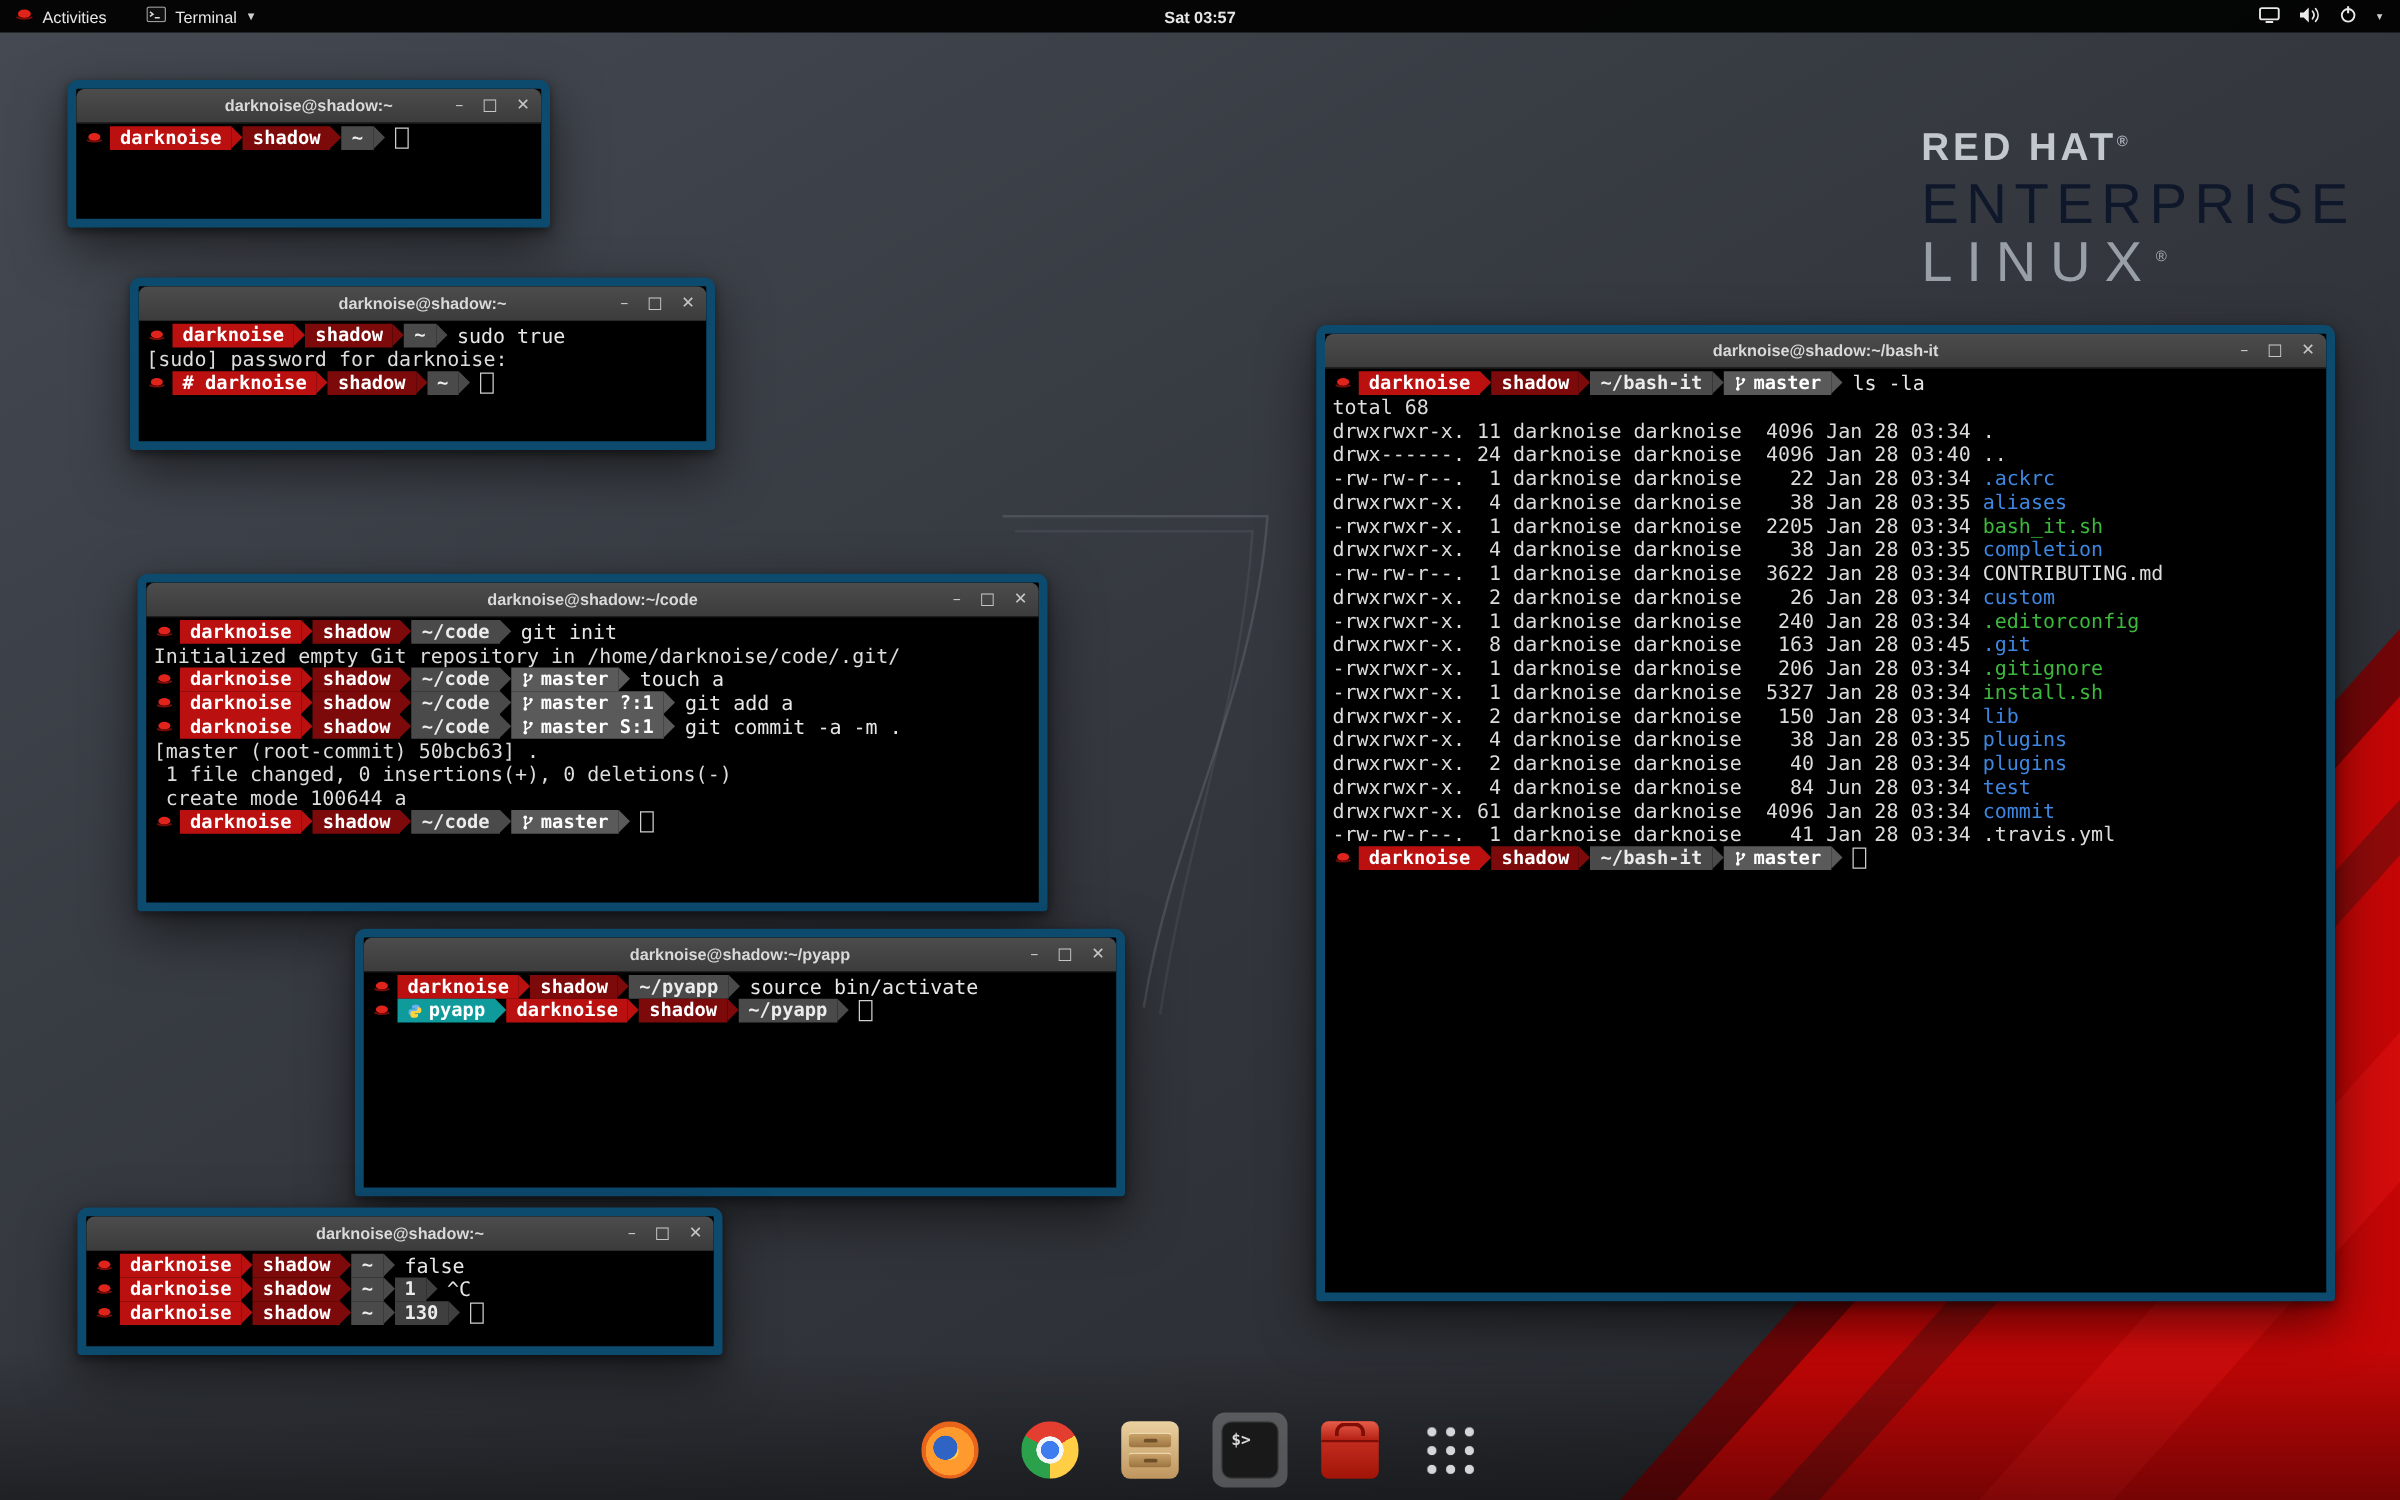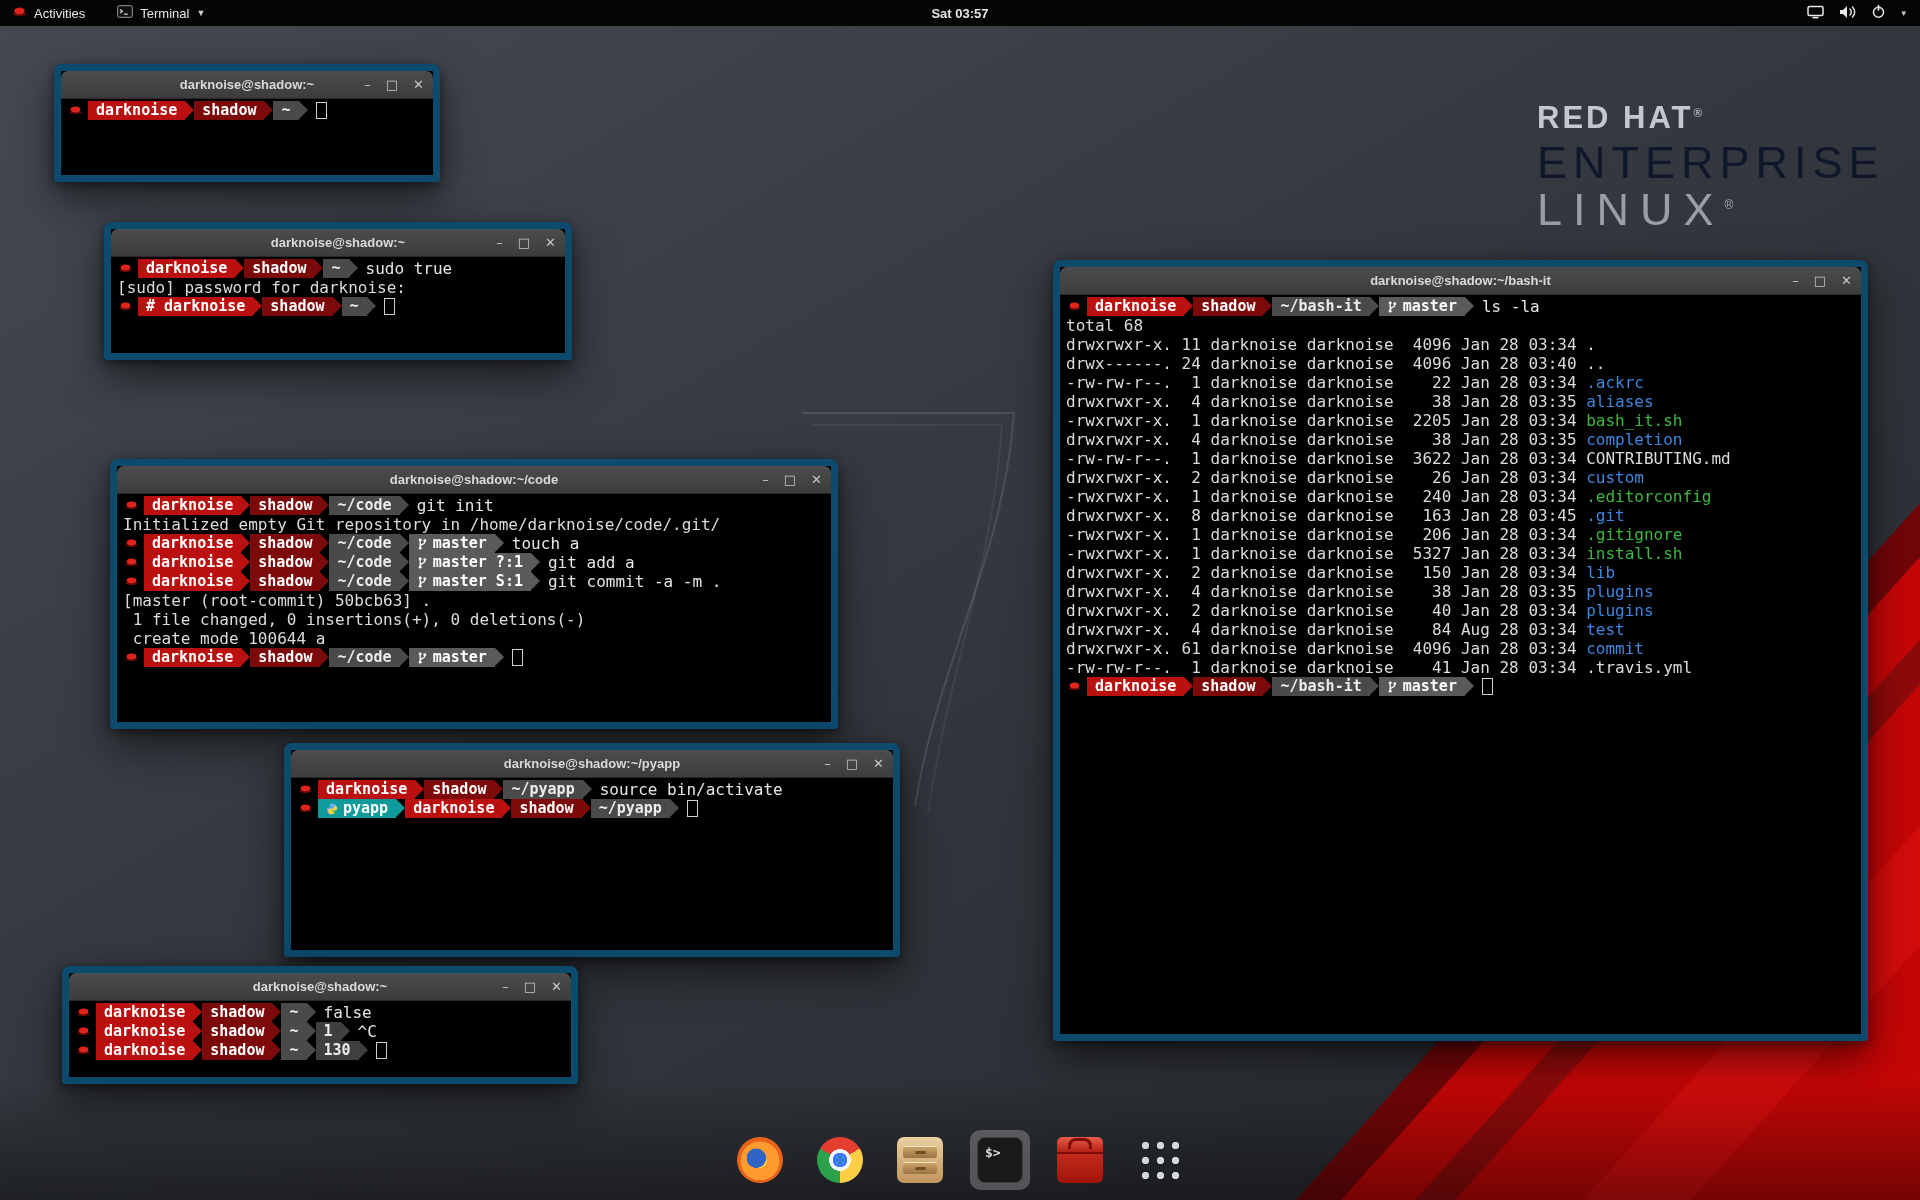--- a/index.html
+++ b/index.html
@@ -328,21 +328,21 @@
       <div class="tline tout"><span>drwxrwxr-x.  4 darknoise darknoise    38 Jan 28 03:35 </span><span class="fn-b">completion</span></div>
       <div class="tline tout"><span>-rw-rw-r--.  1 darknoise darknoise  3622 Jan 28 03:34 </span><span class="fn-w">CONTRIBUTING.md</span></div>
       <div class="tline tout"><span>drwxrwxr-x.  2 darknoise darknoise    26 Jan 28 03:34 </span><span class="fn-b">custom</span></div>
       <div class="tline tout"><span>-rwxrwxr-x.  1 darknoise darknoise   240 Jan 28 03:34 </span><span class="fn-g">.editorconfig</span></div>
       <div class="tline tout"><span>drwxrwxr-x.  8 darknoise darknoise   163 Jan 28 03:45 </span><span class="fn-b">.git</span></div>
       <div class="tline tout"><span>-rwxrwxr-x.  1 darknoise darknoise   206 Jan 28 03:34 </span><span class="fn-g">.gitignore</span></div>
       <div class="tline tout"><span>-rwxrwxr-x.  1 darknoise darknoise  5327 Jan 28 03:34 </span><span class="fn-g">install.sh</span></div>
       <div class="tline tout"><span>drwxrwxr-x.  2 darknoise darknoise   150 Jan 28 03:34 </span><span class="fn-b">lib</span></div>
       <div class="tline tout"><span>drwxrwxr-x.  4 darknoise darknoise    38 Jan 28 03:35 </span><span class="fn-b">plugins</span></div>
       <div class="tline tout"><span>drwxrwxr-x.  2 darknoise darknoise    40 Jan 28 03:34 </span><span class="fn-b">plugins</span></div>
-      <div class="tline tout"><span>drwxrwxr-x.  4 darknoise darknoise    84 Aug 28 03:34 </span><span class="fn-b">test</span></div>
+      <div class="tline tout"><span>drwxrwxr-x.  4 darknoise darknoise    84 Jun 28 03:34 </span><span class="fn-b">test</span></div>
       <div class="tline tout"><span>drwxrwxr-x. 61 darknoise darknoise  4096 Jan 28 03:34 </span><span class="fn-b">commit</span></div>
       <div class="tline tout"><span>-rw-rw-r--.  1 darknoise darknoise    41 Jan 28 03:34 </span><span class="fn-w">.travis.yml</span></div>
       <div class="tline"><span class="phat"><svg width="13" height="13" viewBox="0 0 14 14">
             <ellipse cx="7" cy="6" rx="5.2" ry="3.4" fill="#e0241c"></ellipse>
             <path d="M1.2 8c2 1.5 9.6 1.5 11.6 0l1 1.2c-2.6 2-11 2-13.6 0z" fill="#7a0c08"></path>
           </svg></span><span class="segwrap" style="z-index: 40;"><span class="seg" style="background: rgb(187, 16, 16);"><span>darknoise</span></span><span class="arrow" style="border-left-color: rgb(187, 16, 16);"></span></span><span class="segwrap" style="z-index: 39;"><span class="seg" style="background: rgb(125, 10, 10);"><span>shadow</span></span><span class="arrow" style="border-left-color: rgb(125, 10, 10);"></span></span><span class="segwrap" style="z-index: 38;"><span class="seg" style="background: rgb(74, 74, 74); color: rgb(236, 236, 236);"><span>~/bash-it</span></span><span class="arrow" style="border-left-color: rgb(74, 74, 74);"></span></span><span class="segwrap" style="z-index: 37;"><span class="seg" style="background: rgb(90, 90, 90);"><svg width="11" height="14" viewBox="0 0 12 14">
               <path d="M3.5 3v8 M8.5 4.5c0 3.5-5 2.5-5 5.5" stroke="#fff" stroke-width="1.4" fill="none"></path>
               <circle cx="3.5" cy="2.5" r="1.6" fill="#fff"></circle>
               <circle cx="8.5" cy="3.5" r="1.6" fill="#fff"></circle>
               <circle cx="3.5" cy="11.5" r="1.6" fill="#fff"></circle>

